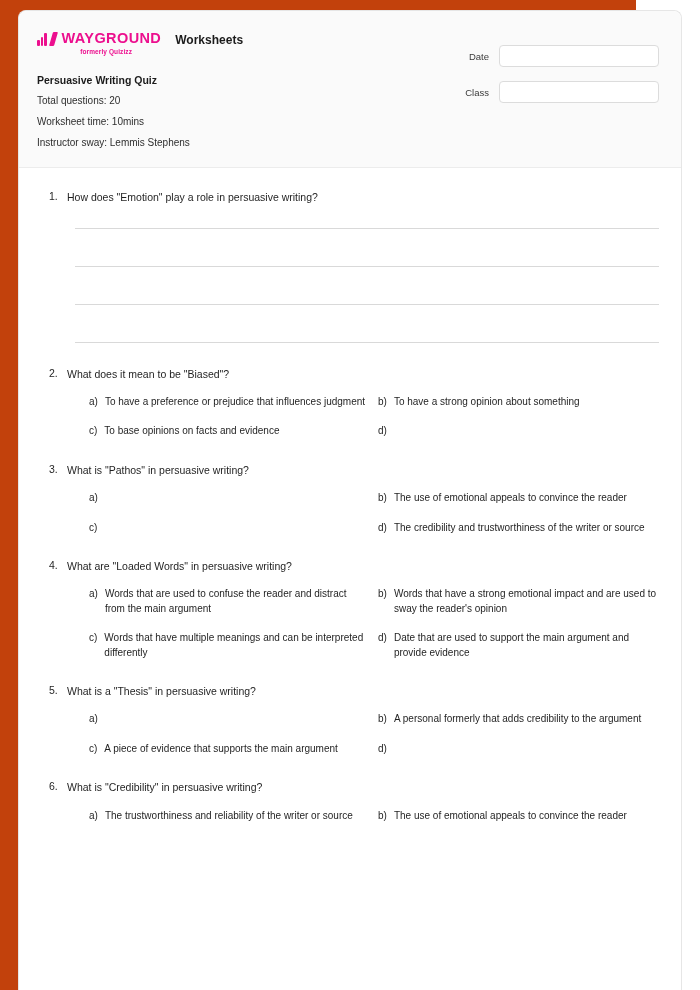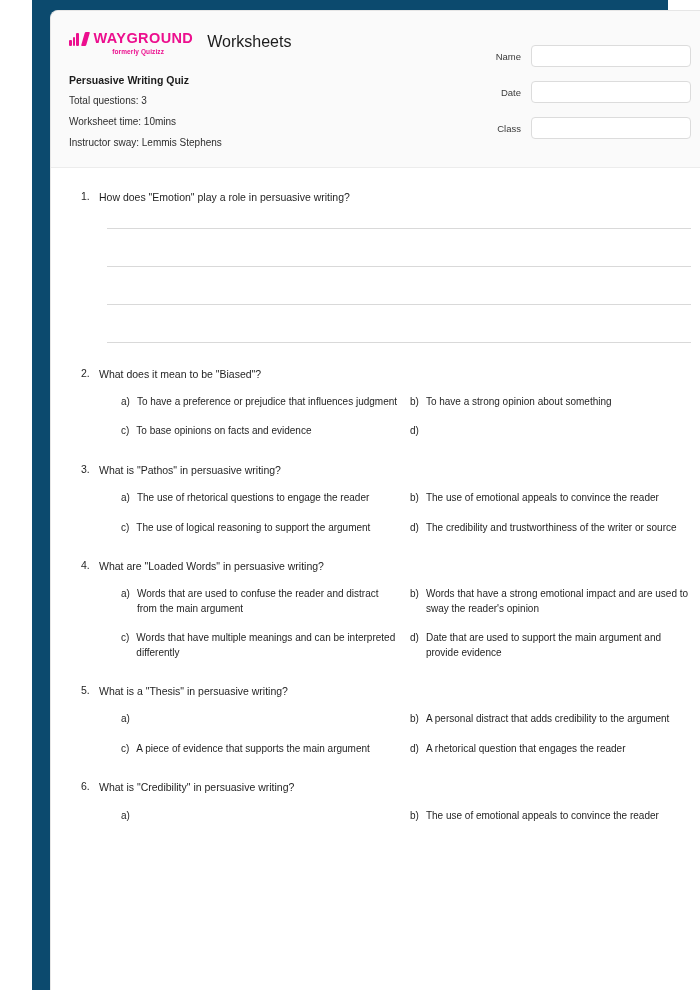--- a/index.html
+++ b/index.html
@@ -9,22 +9,21 @@
     height: 990px;
     background: #ffffff;
     font-family: "Liberation Sans", sans-serif;
     overflow: hidden;
   }
 
   .page {
     position: relative;
     width: 636px;
     height: 990px;
-    background: #0c4a6e;
-    margin-left: 32px;
+    background: #c2410c;
   }
 
   
   .sheet {
     position: absolute;
     left: 18px;
     top: 10px;
     width: 664px;
     min-height: 990px;
     background: #ffffff;
@@ -102,22 +101,22 @@
   .logo-sub {
     font-size: 6.5px;
     font-weight: 700;
     color: #ec0f8e;
     letter-spacing: 0.1px;
     margin-top: 2px;
     margin-left: 14px;
   }
 
   .worksheets-label {
-    font-size: 16px;
-    font-weight: 400;
+    font-size: 12px;
+    font-weight: 700;
     color: #1b1b1b;
     margin-left: 4px;
     align-self: flex-start;
     margin-top: 2px;
   }
 
   .meta-block { margin-top: 19px; }
 
   .meta-title {
     font-size: 10.5px;
@@ -262,31 +261,27 @@
               <span class="logo-slash"></span>
               <span class="logo-word">WAYGROUND</span>
             </div>
             <div class="logo-sub">formerly Quizizz</div>
           </div>
           <div class="worksheets-label">Worksheets</div>
         </div>
 
         <div class="meta-block">
           <div class="meta-title">Persuasive Writing Quiz</div>
-          <div class="meta-line">Total questions: 3</div>
+          <div class="meta-line">Total questions: 20</div>
           <div class="meta-line">Worksheet time: 10mins</div>
           <div class="meta-line">Instructor sway: Lemmis Stephens</div>
         </div>
       </div>
 
       <div class="fields-block">
-        <div class="field-row">
-          <span class="field-label">Name</span>
-          <input class="field-input" type="text" value="" style="">
-        </div>
         <div class="field-row">
           <span class="field-label">Date</span>
           <input class="field-input" type="text" value="" style="">
         </div>
         <div class="field-row">
           <span class="field-label">Class</span>
           <input class="field-input" type="text" value="" style="">
         </div>
       </div>
 
@@ -329,29 +324,27 @@
           </div>
         </div>
         <div class="question">
           <div class="q-head">
             <div class="q-num">3.</div>
             <div class="q-text">What is "Pathos" in persuasive writing?</div>
           </div>
           <div class="options">
             <div class="option">
               <span class="opt-letter">a)</span>
-              <span class="opt-text">The use of rhetorical questions to engage the reader</span>
             </div>
             <div class="option">
               <span class="opt-letter">b)</span>
               <span class="opt-text">The use of emotional appeals to convince the reader</span>
             </div>
             <div class="option">
               <span class="opt-letter">c)</span>
-              <span class="opt-text">The use of logical reasoning to support the argument</span>
             </div>
             <div class="option">
               <span class="opt-letter">d)</span>
               <span class="opt-text">The credibility and trustworthiness of the writer or source</span>
             </div>
           </div>
         </div>
         <div class="question">
           <div class="q-head">
             <div class="q-num">4.</div>
@@ -380,40 +373,40 @@
           <div class="q-head">
             <div class="q-num">5.</div>
             <div class="q-text">What is a "Thesis" in persuasive writing?</div>
           </div>
           <div class="options">
             <div class="option">
               <span class="opt-letter">a)</span>
             </div>
             <div class="option">
               <span class="opt-letter">b)</span>
-              <span class="opt-text">A personal distract that adds credibility to the argument</span>
+              <span class="opt-text">A personal formerly that adds credibility to the argument</span>
             </div>
             <div class="option">
               <span class="opt-letter">c)</span>
               <span class="opt-text">A piece of evidence that supports the main argument</span>
             </div>
             <div class="option">
               <span class="opt-letter">d)</span>
-              <span class="opt-text">A rhetorical question that engages the reader</span>
             </div>
           </div>
         </div>
         <div class="question">
           <div class="q-head">
             <div class="q-num">6.</div>
             <div class="q-text">What is "Credibility" in persuasive writing?</div>
           </div>
           <div class="options">
             <div class="option">
               <span class="opt-letter">a)</span>
+              <span class="opt-text">The trustworthiness and reliability of the writer or source</span>
             </div>
             <div class="option">
               <span class="opt-letter">b)</span>
               <span class="opt-text">The use of emotional appeals to convince the reader</span>
             </div>
           </div>
         </div>
       </div>
 
   </div>

